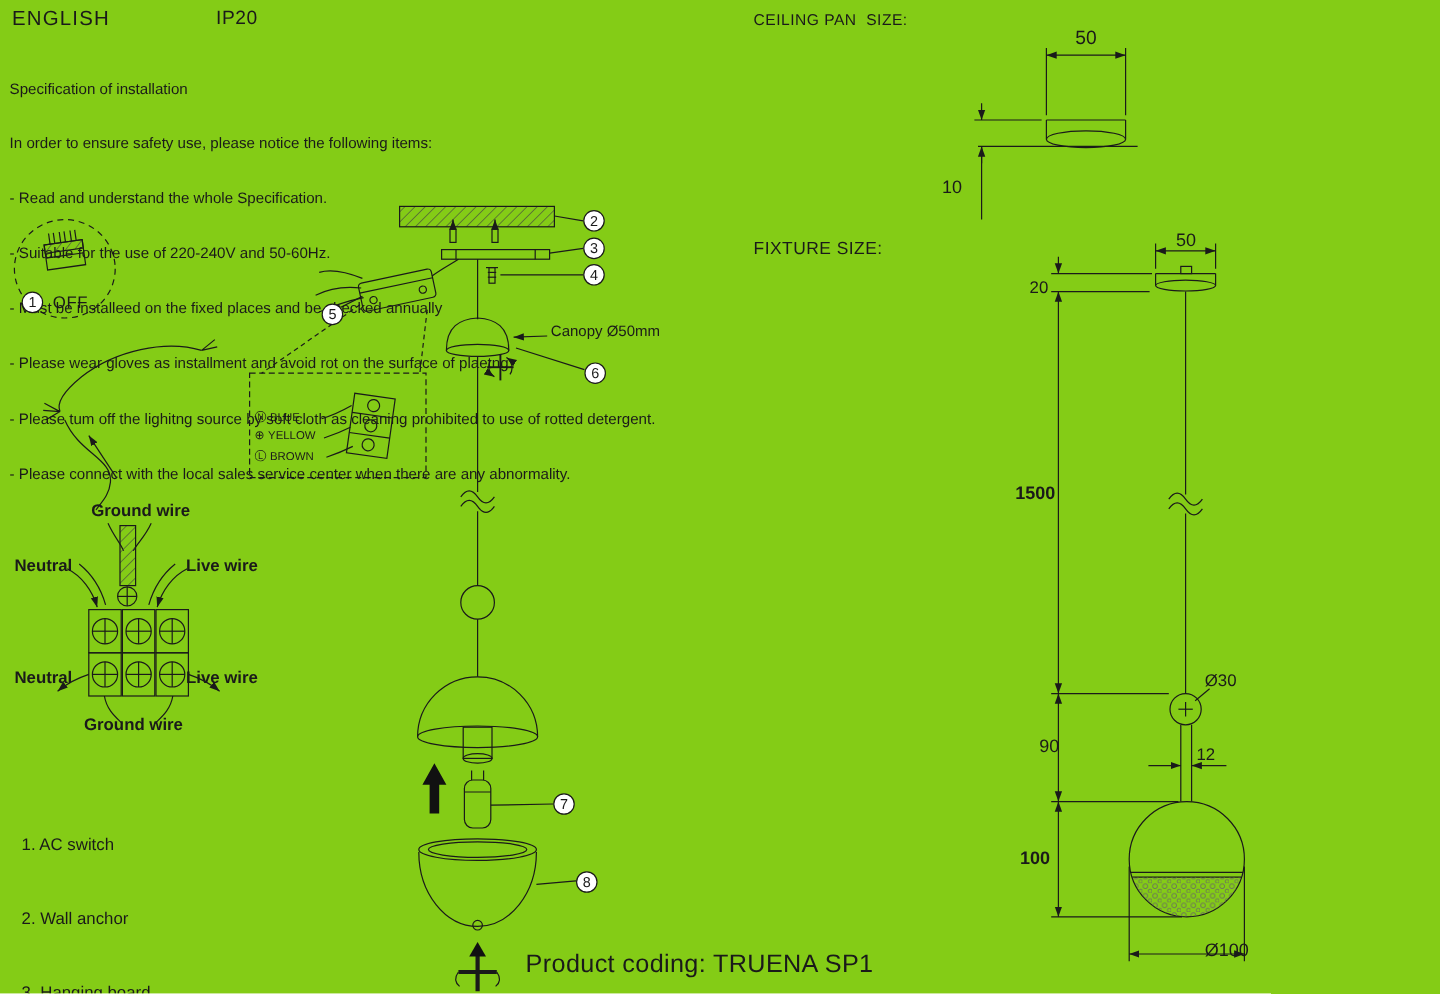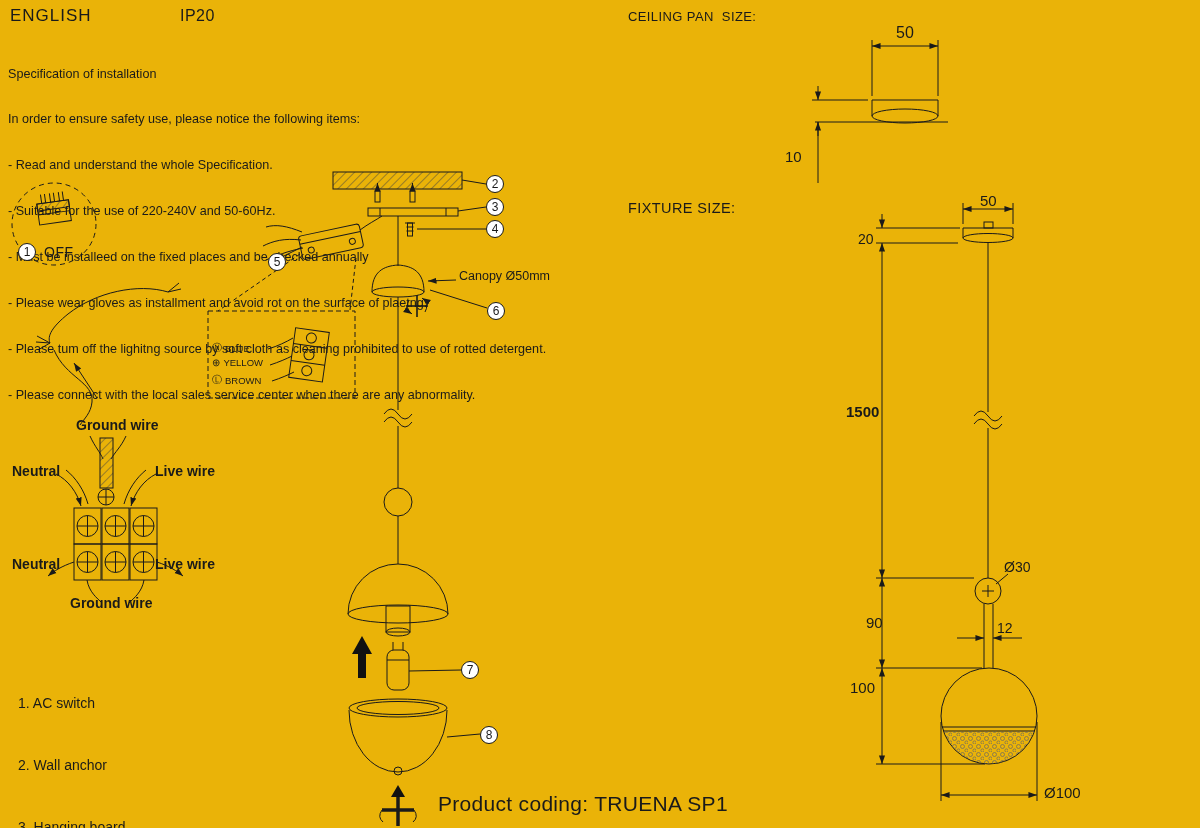--- a/index.html
+++ b/index.html
@@ -1,36 +1,36 @@
 <!DOCTYPE html>
 <html><head>
 <meta charset="utf-8">
 <style>
   * { margin:0; padding:0; box-sizing:border-box; }
   html,body { background:#ffffff; }
   body { width:1200px; height:828px; font-family:"Liberation Sans", sans-serif; color:#1a1a1a; }
-  .page { position:relative; width:1200px; height:828px; background:#eab308; overflow:hidden; }
+  .page { position:relative; width:1200px; height:828px; background:#84cc16; overflow:hidden; }
   .art { position:absolute; left:0; top:0; width:1200px; height:828px; }
   .t { position:absolute; white-space:pre; }
   .lang { left:10px; top:6px; font-size:17px; letter-spacing:1px; }
   .ip { left:180px; top:7px; font-size:16px; letter-spacing:0.5px; }
   .spec { left:8px; top:36px; font-size:12.6px; line-height:15.3px; }
   .sect1 { left:628px; top:9px; font-size:13px; letter-spacing:0.4px; }
   .sect2 { left:628px; top:200px; font-size:14.5px; letter-spacing:0.4px; }
   .dim { font-size:15px; }
   .d-cp50 { left:896px; top:24px; font-size:16px; }
   .d-cp10 { left:785px; top:148px; }
   .d-fx50 { left:980px; top:192px; }
   .d-fx20 { left:858px; top:231px; font-size:14px; }
   .d-1500 { left:846px; top:403px;font-weight:bold; }
   .d-o30 { left:1004px; top:559px; font-size:14px; }
   .d-12  { left:997px; top:620px; font-size:14px;text-align:right; }
   .d-90  { left:866px; top:614px; }
-  .d-100 { left:850px; top:679px; }
-  .d-o100{ left:1044px; top:784px; }
+  .d-100 { left:850px; top:707px;font-weight:bold; }
+  .d-o100{ left:1004px; top:784px; }
   .off { left:44px; top:244px; font-size:14px; letter-spacing:0.5px; }
   .wlabel { font-weight:bold; font-size:14px; }
   .w-gt { left:76px;  top:417px; }
   .w-nt { left:12px;  top:463px; }
   .w-lt { left:155px; top:463px; }
   .w-nb { left:12px;  top:556px; }
   .w-lb { left:155px; top:556px; }
   .w-gb { left:70px;  top:595px; }
   .parts { left:18px; top:652px; font-size:14px; line-height:20.6px; }
   .canopy-lb { left:459px; top:269px; font-size:12.5px; }

